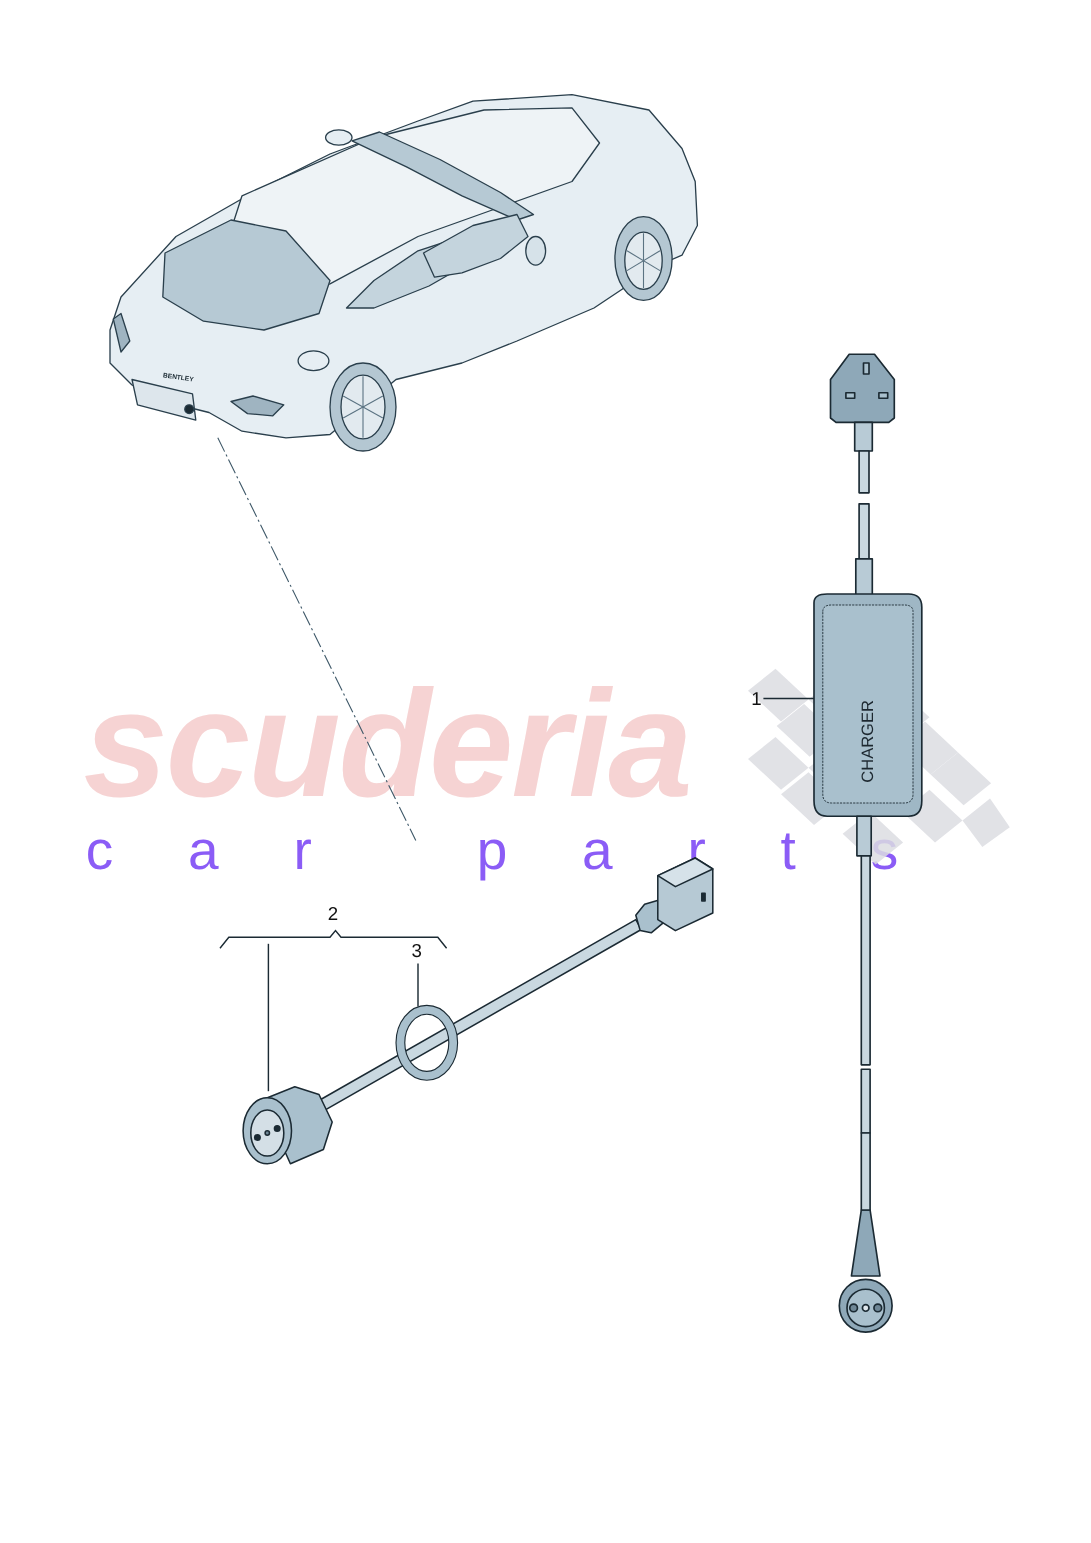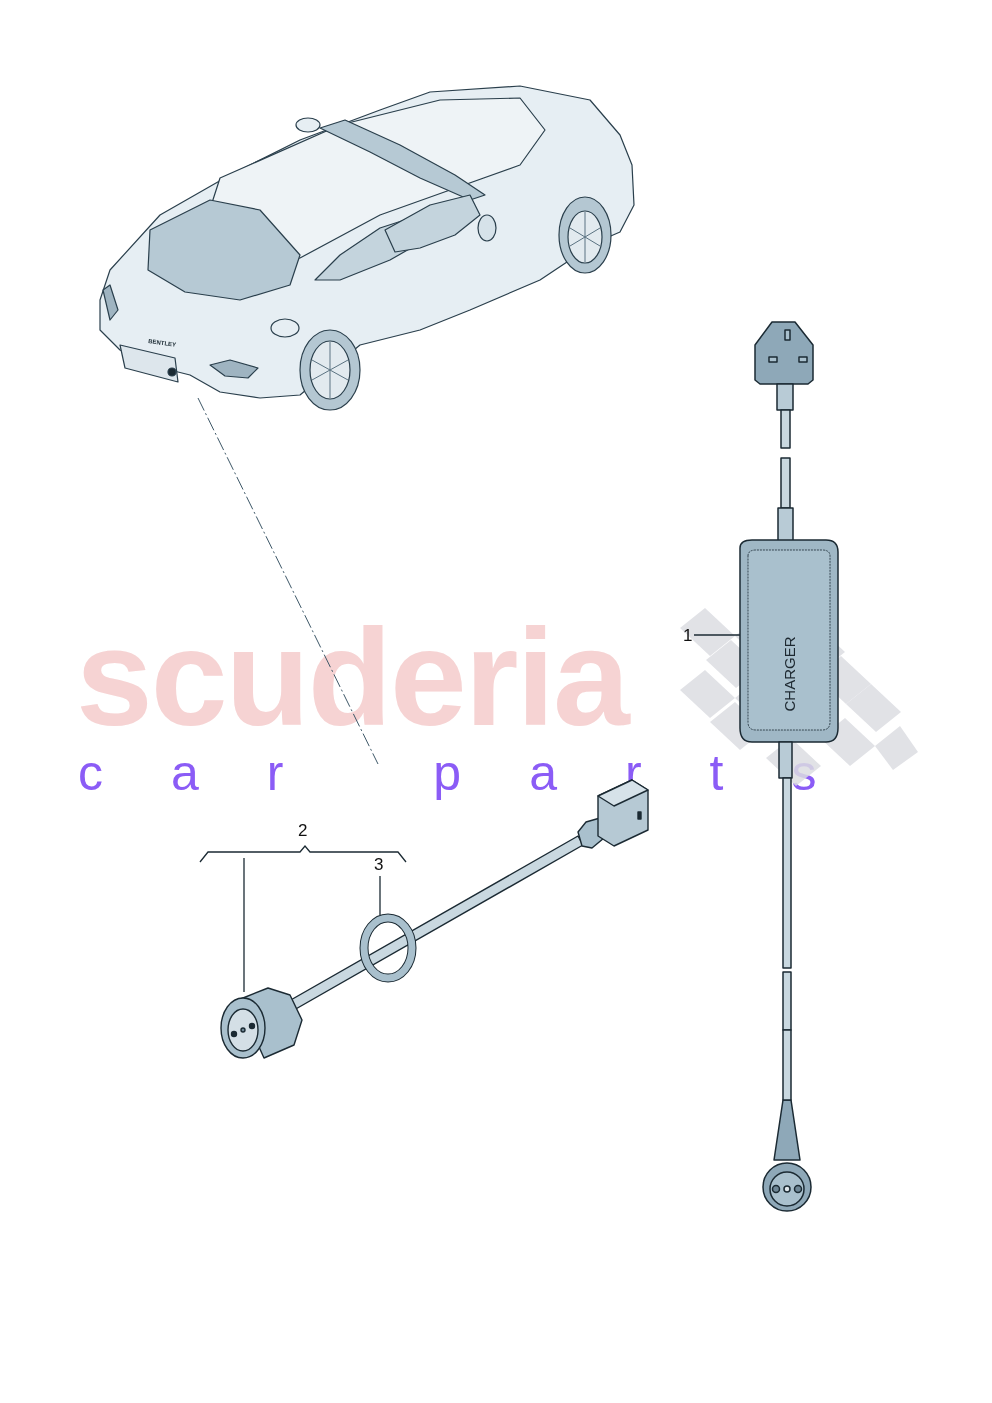--- a/index.html
+++ b/index.html
@@ -1,20 +1,20 @@
 <!DOCTYPE html>
 <html><head>
   <meta charset="utf-8">
   <style>
     html, body { margin: 0; padding: 0; background: #ffffff; }
     body { width: 992px; height: 1403px; position: relative; overflow: hidden;
            font-family: "Liberation Sans", sans-serif; }
     .layer { position: absolute; left: 0; top: 0; }
     .wm-main { position: absolute; left: 76px; top: 608px; font-size: 138px; font-weight: bold;
-               color: #f6d3d3; letter-spacing: -2px; line-height: 1; }
+               color: #f6d3d3; letter-spacing: -2px; line-height: 1; font-style: italic; }
     .wm-sub { position: absolute; left: 78px; top: 748px; font-size: 50px; color: #8b5cf6;
               letter-spacing: 68px; line-height: 1; white-space: nowrap; }
     .callout { position: absolute; font-size: 17px; color: #111; line-height: 1; }
     .charger-label { position: absolute; left: 767px; top: 652px; width: 44px; height: 44px;
                      transform: rotate(-90deg); transform-origin: center; font-size: 15px;
                      color: #1d2830; display: flex; align-items: center; justify-content: center;
                      white-space: nowrap; }
   </style>
 </head>
 <body>

